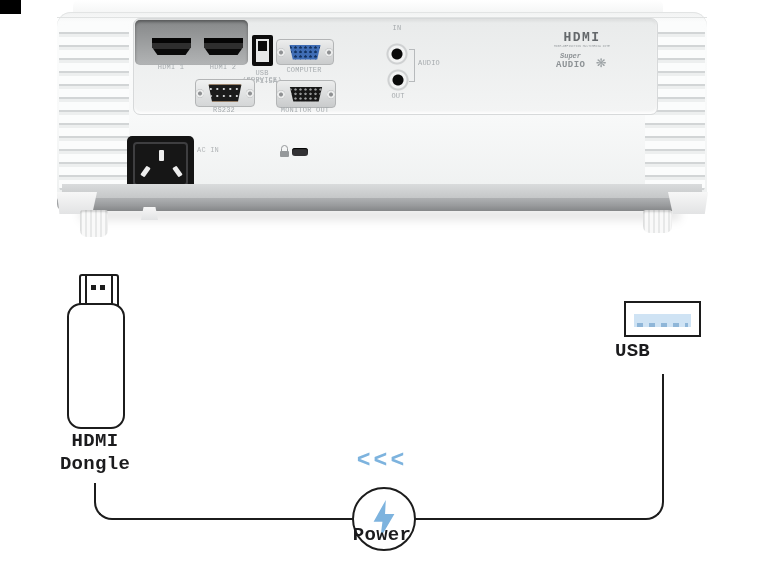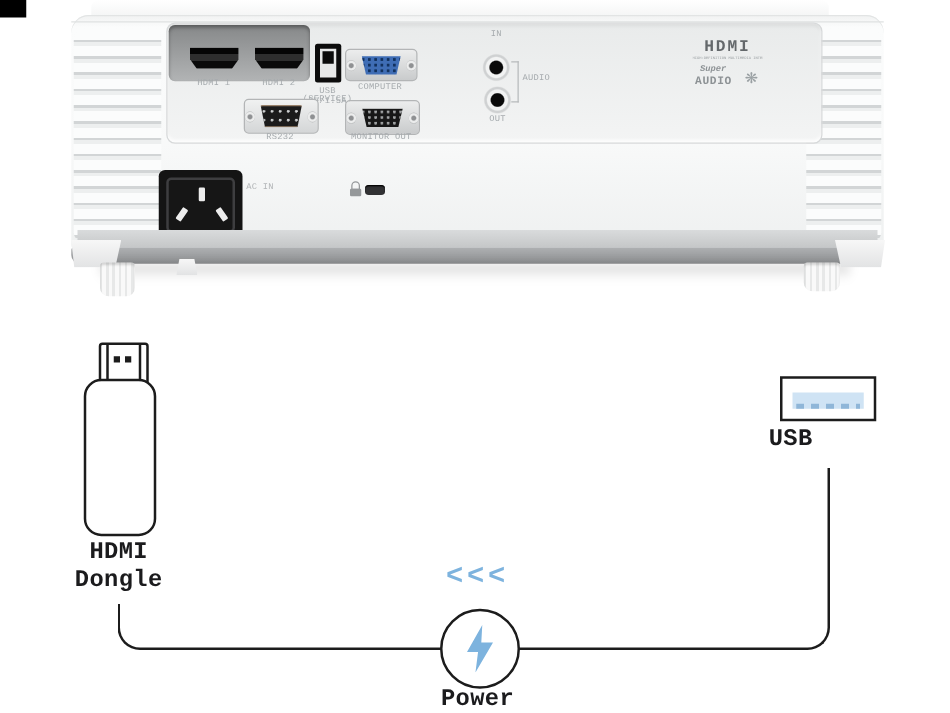--- a/index.html
+++ b/index.html
@@ -198,16 +198,16 @@
       <div class="usb-tongue">
         <div class="usb-tongue-dashes"></div>
       </div>
     </div>
     <div class="abs biglabel" style="left:596px;top:340px;width:73px;">USB</div>
 
     <div class="abs flow-arrows">&lt;&lt;&lt;</div>
     <div class="abs power-circle">
       <div class="bolt"></div>
     </div>
-    <div class="abs biglabel" style="left:332px;top:548px;width:100px;">Power</div>
+    <div class="abs biglabel" style="left:332px;top:524px;width:100px;">Power</div>
   </div>
 
 </div>
 
 </body></html>

